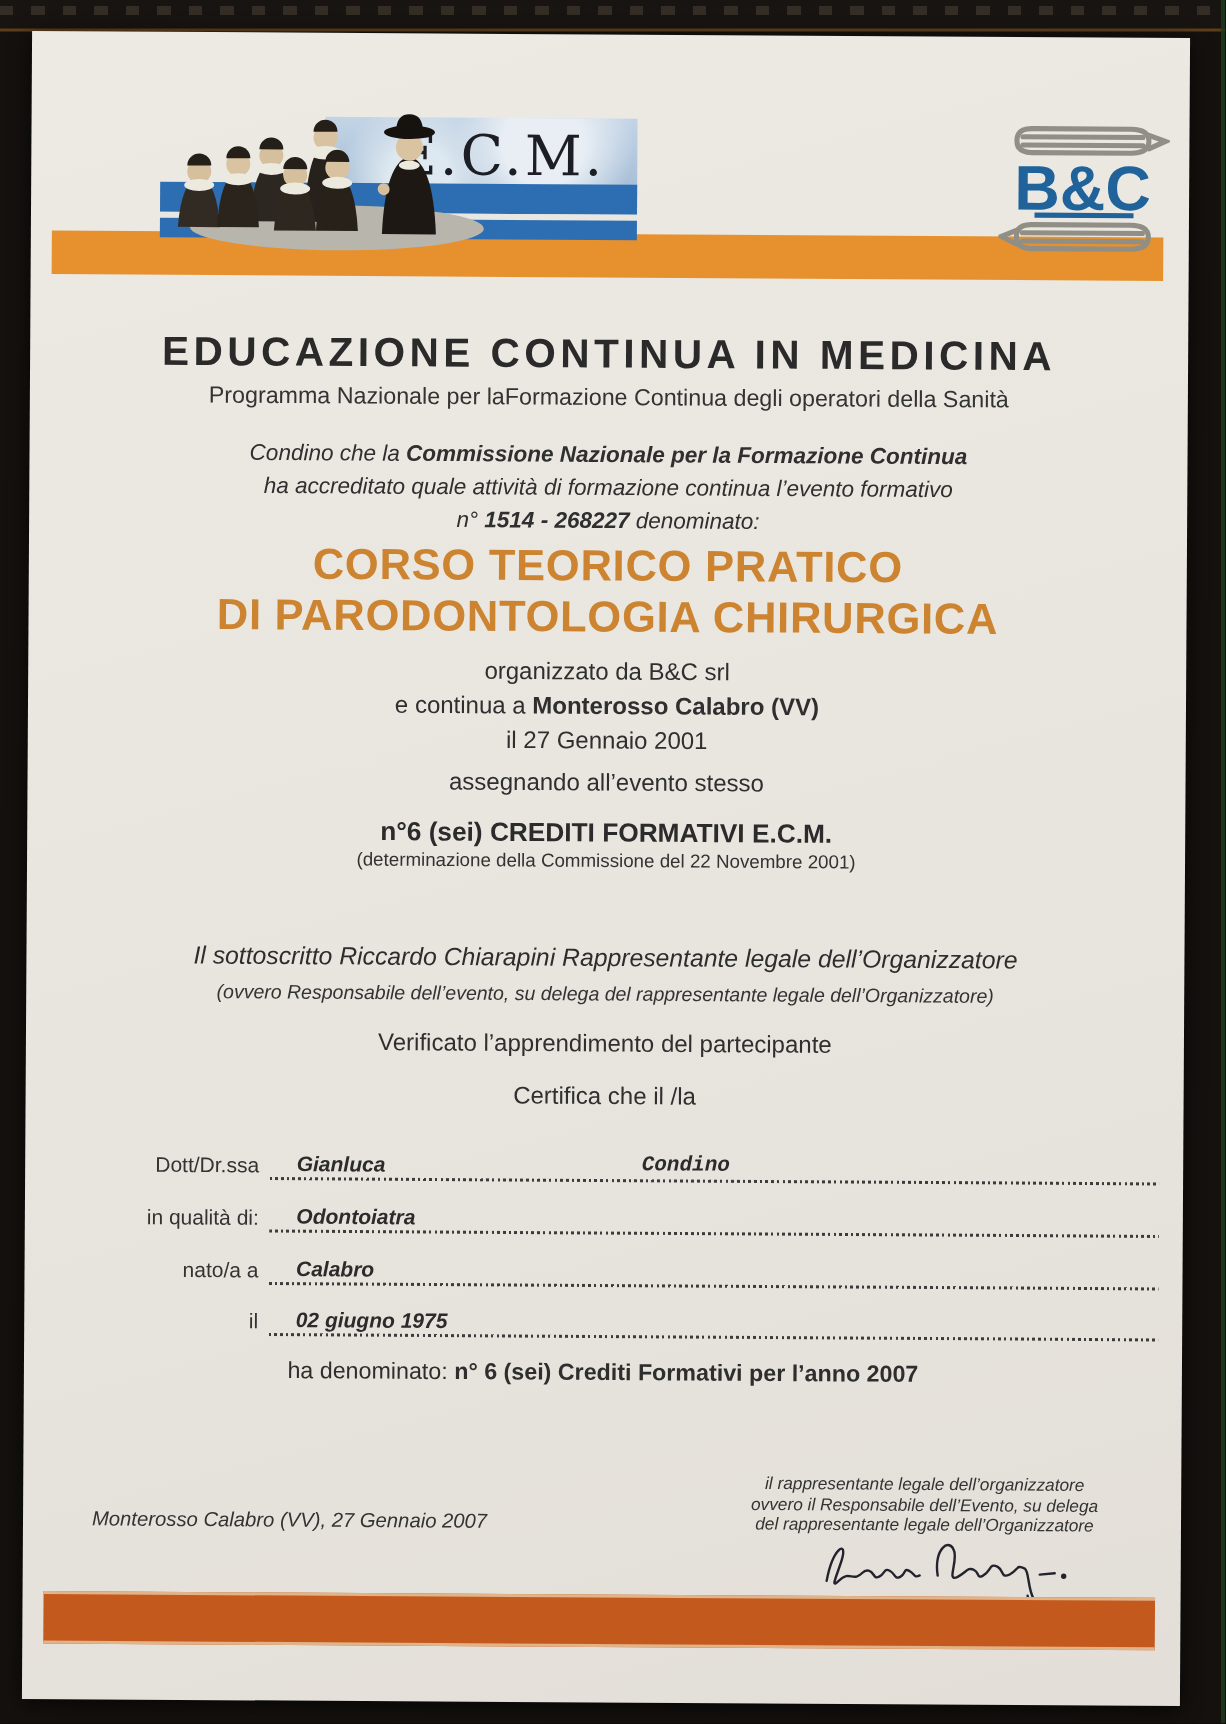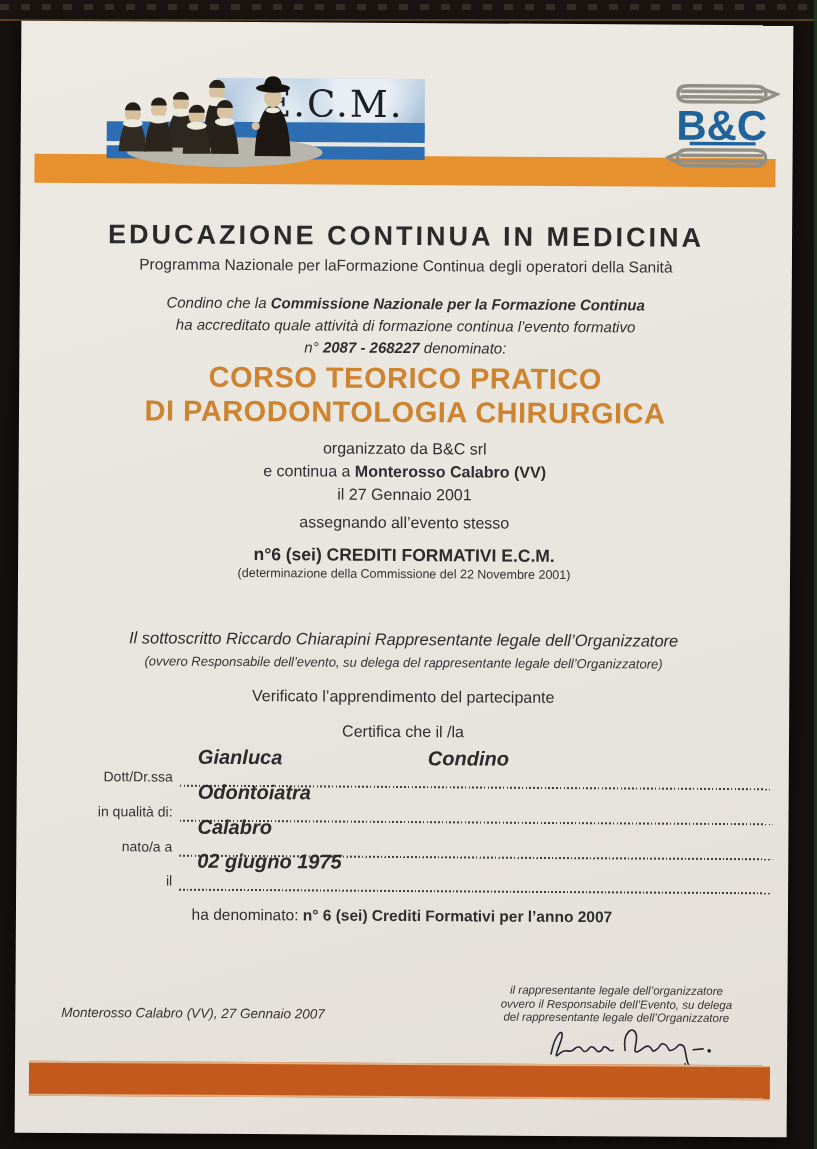--- a/index.html
+++ b/index.html
@@ -53,22 +53,22 @@
   .verified{top:665px;font-size:16px;color:#2f2f2f;}
   .certifies{top:700px;font-size:16px;color:#2f2f2f;}
   b,.bold{font-weight:bold;}
 
   
   .form-row{position:absolute;left:0;right:0;height:26px;}
   .form-label{position:absolute;left:28px;bottom:2px;width:128px;text-align:right;font-size:14px;color:#333;}
   .form-line{position:absolute;left:163px;right:16px;top:0;bottom:0;}
   .form-line::after{content:"";position:absolute;left:0;right:0;bottom:0;height:2px;
     background:repeating-linear-gradient(90deg,#3b3b3b 0 1.7px,transparent 1.7px 3.8px);}
-  .fv{position:absolute;bottom:18px;font-style:italic;font-weight:bold;font-size:20px;color:#2b2b2b;white-space:nowrap;}
-  .fv1{left:18px;} .fv2{left:248px;}
+  .fv{position:absolute;bottom:3px;font-style:italic;font-weight:bold;font-size:14px;color:#2b2b2b;white-space:nowrap;}
+  .fv1{left:18px;} .fv2{left:248px;font-family:Liberation Mono, monospace;}
 
   .achievement{top:884px;font-size:15.5px;color:#2e2e2e;}
 
   .footer-left{top:984px;left:46px;font-size:13.5px;font-style:italic;color:#333;}
   .footer-right{top:960px;left:470px;width:262px;text-align:center;font-size:11.5px;
     font-style:italic;line-height:13.5px;color:#333;}
   .signature{left:528px;top:996px;width:172px;height:52px;}
 </style>
 </head>
 <body>
@@ -146,21 +146,21 @@
         <rect x="24" y="62" width="66" height="3.4" fill="#20639b"></rect>
       </svg>
     </div>
 
     <div class="abs center doc-title">EDUCAZIONE CONTINUA IN MEDICINA</div>
     <div class="abs center doc-subtitle">Programma Nazionale per laFormazione Continua degli operatori della Sanità</div>
 
     <div class="abs center premise">
       <span><span>Condino che la </span><b>Commissione Nazionale per la Formazione Continua</b></span><br>
       <span>ha accreditato quale attività di formazione continua l’evento formativo</span><br>
-      <span><span>n° </span><b>2087 - 268227</b><span> denominato:</span></span>
+      <span><span>n° </span><b>1514 - 268227</b><span> denominato:</span></span>
     </div>
 
     <div class="abs center course-title">
       <span>CORSO TEORICO PRATICO</span><br>
       <span>DI PARODONTOLOGIA CHIRURGICA</span>
     </div>
 
     <div class="abs center organized">
       <span>organizzato da B&amp;C srl</span><br>
       <span><span>e continua a </span><b>Monterosso Calabro (VV)</b></span><br>

